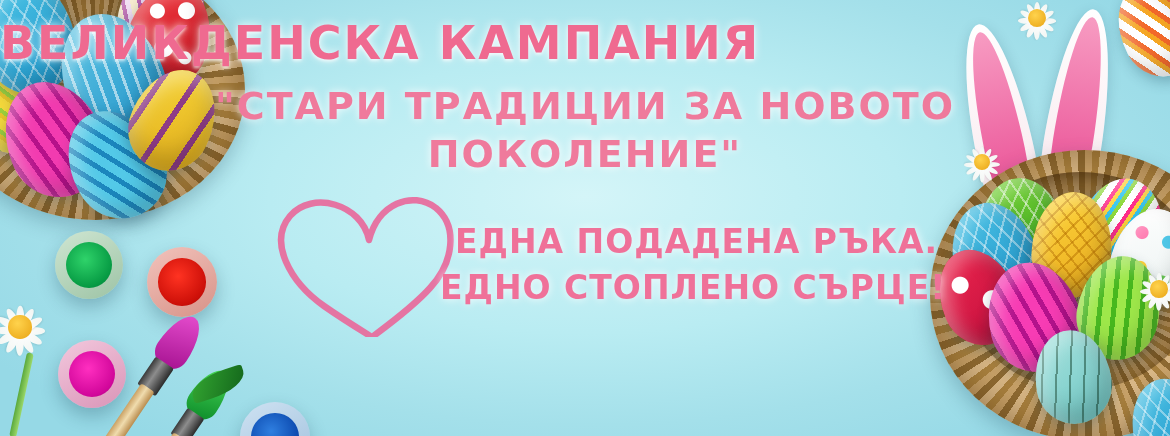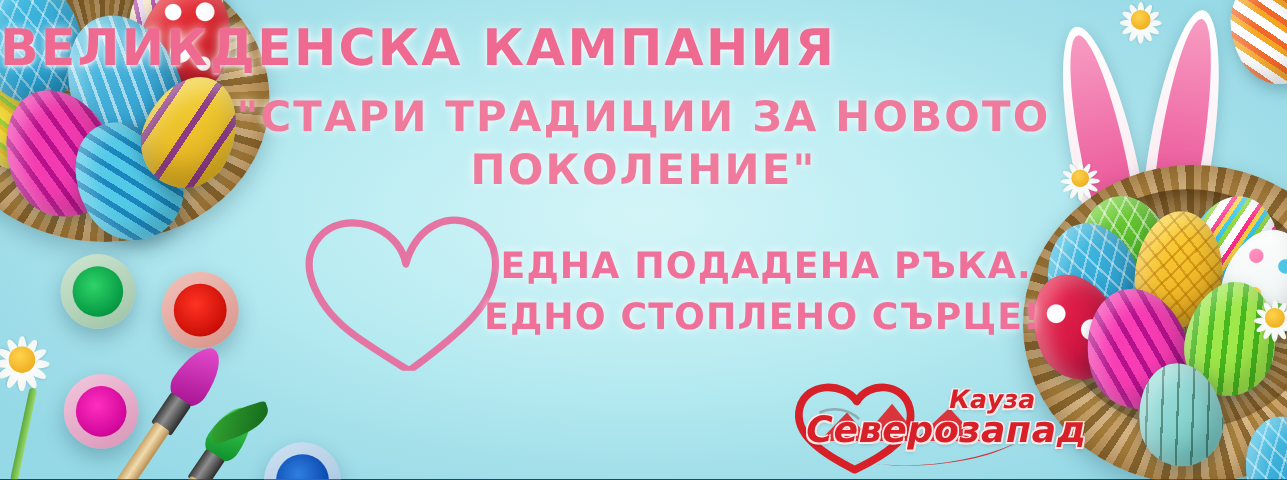--- a/index.html
+++ b/index.html
@@ -365,25 +365,14 @@
   </svg>
 
   <div id="title" class="headline">ВЕЛИКДЕНСКА КАМПАНИЯ</div>
 
   <div id="sub1" class="subtitle">"СТАРИ ТРАДИЦИИ ЗА НОВОТО</div>
   <div id="sub2" class="subtitle">ПОКОЛЕНИЕ"</div>
 
   <div id="slg2" class="slogan">ЕДНО СТОПЛЕНО СЪРЦЕ!</div>
   <div id="slg1" class="slogan">ЕДНА ПОДАДЕНА РЪКА.</div>
 
-  <div id="logo">
-    <svg style="position:absolute; left:0; top:0; width:245px; height:88px;" viewBox="0 0 245 88">
-      <path d="M64 20 C 52 2, 18 2, 12 26 C 6 50, 34 68, 62 82 C 92 68, 118 50, 112 26
-               C 106 2, 74 2, 64 20 Z" fill="none" stroke="#d72027" stroke-width="7" stroke-linejoin="round"></path>
-      <path d="M30 56 L 55 30 L 72 50 L 96 22 L 120 52 L 148 26 L 176 56 Z" fill="#e0262c" opacity="0.92"></path>
-      <path d="M22 62 C 70 84, 150 84, 208 58 C 170 80, 80 88, 22 62 Z" fill="#d72027" opacity="0.9"></path>
-      <path d="M30 30 C 44 24, 58 28, 66 36" fill="none" stroke="#7c8f95" stroke-width="2.4" opacity="0.65"></path>
-    </svg>
-    <div class="logo-text" id="logo-kauza">Кауза</div>
-    <div class="logo-text" id="logo-sz">Северозапад</div>
-  </div>
 
 </div>
 
 </body></html>

